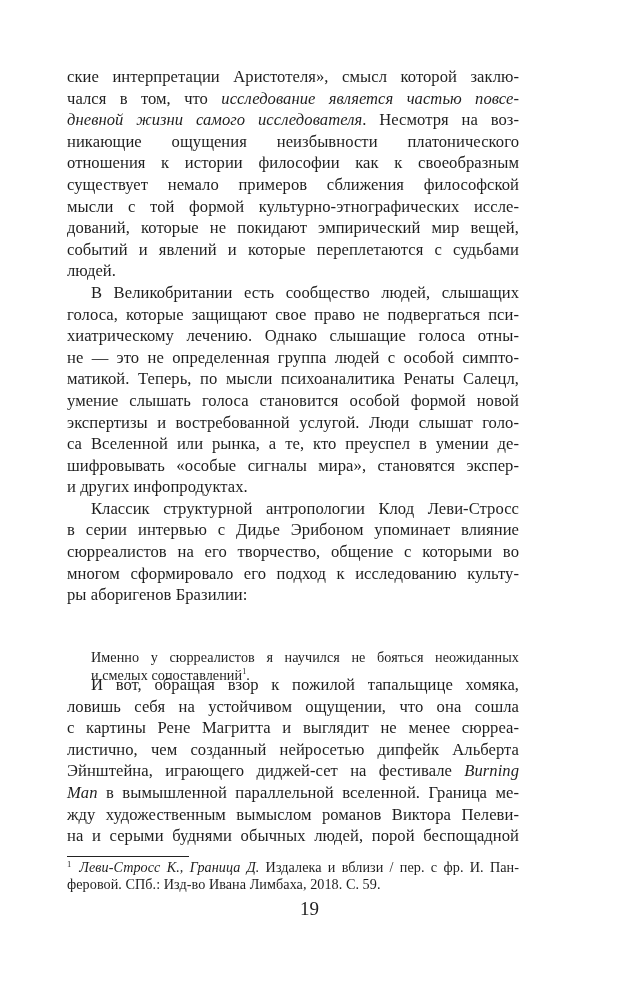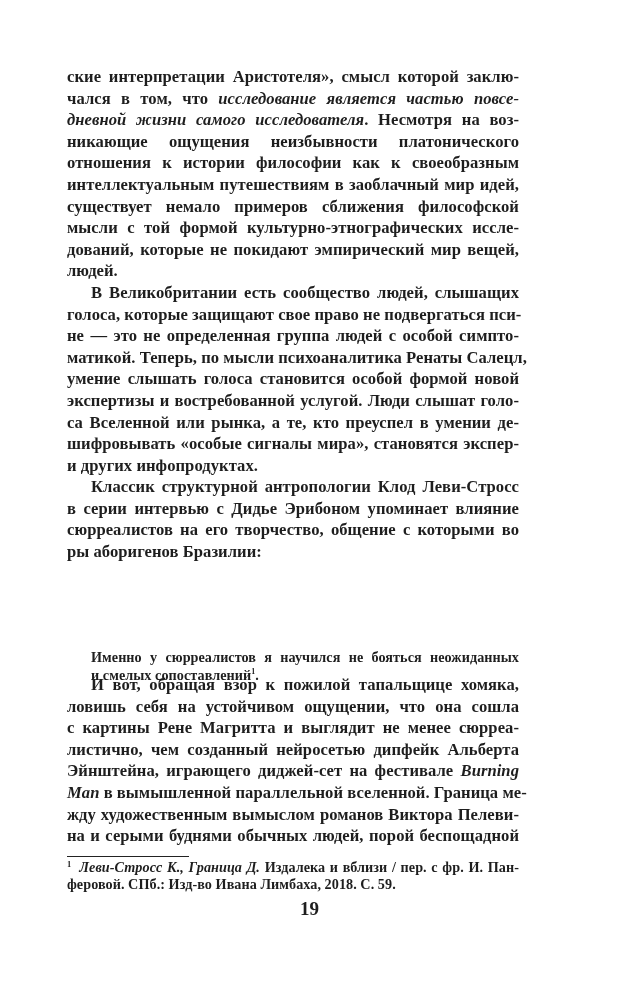--- a/index.html
+++ b/index.html
@@ -1,20 +1,20 @@
 <!DOCTYPE html>
 <html><head>
 <meta charset="utf-8">
 <style>
   html, body { margin: 0; padding: 0; }
   body {
     width: 619px; height: 1000px; background: #ffffff; position: relative; overflow: hidden;
     font-family: "Liberation Serif", "DejaVu Serif", serif; color: #1e1e1e;
   }
-  .page { position: absolute; left: 0; top: 0; width: 619px; height: 1000px; font-weight: bold; }
+  .page { position: absolute; left: 0; top: 0; width: 619px; height: 1000px; }
   .body-text { position: absolute; left: 67px; top: 66px; width: 452px; }
   .line {
     display: block; height: 21.6px; line-height: 21.6px; font-size: 16.6px;
     text-align: justify; text-align-last: justify; white-space: nowrap;
     letter-spacing: 0.05px;
   }
   .line.last { text-align-last: left; }
   .line.indent { padding-left: 24px; }
   .line span { white-space: pre; }
   i, .it { font-style: italic; margin-top: 39px; }
@@ -34,43 +34,45 @@
 <div class="page">
 
   <div class="body-text">
 
     <div>
       <span class="line">ские интерпретации Аристотеля», смысл которой заклю-</span>
       <span class="line"><span>чался в том, что </span><i>исследование является частью повсе-</i></span>
       <span class="line"><i>дневной жизни самого исследователя</i><span>. Несмотря на воз-</span></span>
       <span class="line">никающие ощущения неизбывности платонического</span>
       <span class="line">отношения к истории философии как к своеобразным</span>
-      <span class="line">интеллектуальным путешествиям в заоблачный мир идей,</span>
       <span class="line">существует немало примеров сближения философской</span>
       <span class="line">мысли с той формой культурно-этнографических иссле-</span>
       <span class="line">дований, которые не покидают эмпирический мир вещей,</span>
+      <span class="line">событий и явлений и которые переплетаются с судьбами</span>
       <span class="line last">людей.</span>
     </div>
 
     <div>
       <span class="line indent">В Великобритании есть сообщество людей, слышащих</span>
       <span class="line">голоса, которые защищают свое право не подвергаться пси-</span>
+      <span class="line">хиатрическому лечению. Однако слышащие голоса отны-</span>
       <span class="line">не — это не определенная группа людей с особой симпто-</span>
       <span class="line">матикой. Теперь, по мысли психоаналитика Ренаты Салецл,</span>
       <span class="line">умение слышать голоса становится особой формой новой</span>
       <span class="line">экспертизы и востребованной услугой. Люди слышат голо-</span>
       <span class="line">са Вселенной или рынка, а те, кто преуспел в умении де-</span>
       <span class="line">шифровывать «особые сигналы мира», становятся экспер-</span>
       <span class="line last">и других инфопродуктах.</span>
     </div>
 
     <div>
       <span class="line indent">Классик структурной антропологии Клод Леви-Стросс</span>
       <span class="line">в серии интервью с Дидье Эрибоном упоминает влияние</span>
       <span class="line">сюрреалистов на его творчество, общение с которыми во</span>
+      <span class="line">многом сформировало его подход к исследованию культу-</span>
       <span class="line last">ры аборигенов Бразилии:</span>
     </div>
   </div>
 
   <div class="quote">
     <span class="line">Именно у сюрреалистов я научился не бояться неожиданных</span>
     <span class="line last"><span>и смелых сопоставлений</span><sup>1</sup><span>.</span></span>
   </div>
 
   <div class="para2">

